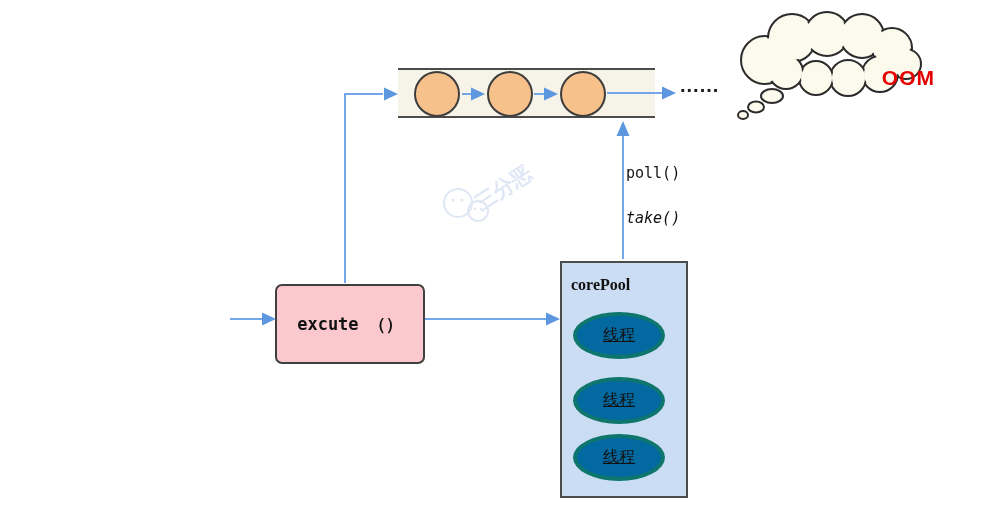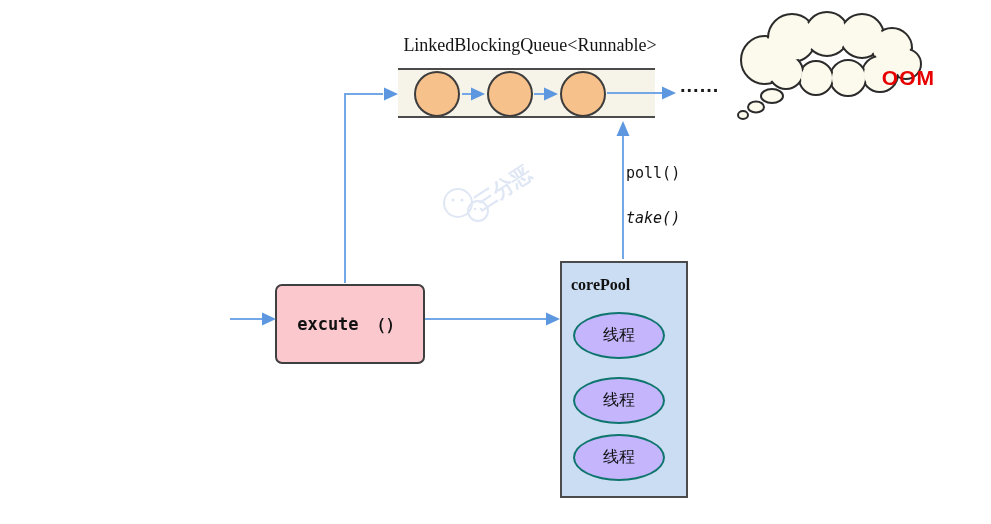--- a/index.html
+++ b/index.html
@@ -98,26 +98,26 @@
     border: 2px solid #4b4b4b;
     box-sizing: border-box;
   }
   .core-pool-title {
     position: absolute; left: 9px; top: 13px;
     font-family: Liberation Serif, serif;
     font-size: 16px; font-weight: bold; color: #111;
   }
   .thread-ellipse {
     position: absolute; left: 11px; width: 92px; height: 47px;
-    background: #c4b5fd;
-    border: 2px solid #0f766e;
+    background: #0369a1;
+    border: 4px solid #0f766e;
     border-radius: 50%;
     box-sizing: border-box;
     display: flex; align-items: center; justify-content: center;
-    font-size: 16px; color: #111;
+    font-size: 16px; color: #111; text-decoration: underline;
   }
   .te-1 { top: 49px; }
   .te-2 { top: 114px; }
   .te-3 { top: 171px; }
 
   
   .arrow-layer {
     left: 0; top: 0;
     pointer-events: none;
   }
@@ -137,21 +137,20 @@
     right: 8px; bottom: 4px;
     font-size: 17px; color: #c6c6c6;
     letter-spacing: 1px;
   }
 </style>
 </head>
 <body>
 
 <div id="stage">
 
-  <div class="abs queue-title">LinkedBlockingQueue&lt;Runnable&gt;</div>
 
   <div class="abs queue-band"></div>
   <div class="abs queue-item qi-1"></div>
   <div class="abs queue-item qi-2"></div>
   <div class="abs queue-item qi-3"></div>
   <div class="abs overflow-dots">......</div>
 
   <div class="abs method-label poll-label">poll()</div>
   <div class="abs method-label take-label">take()</div>
 

